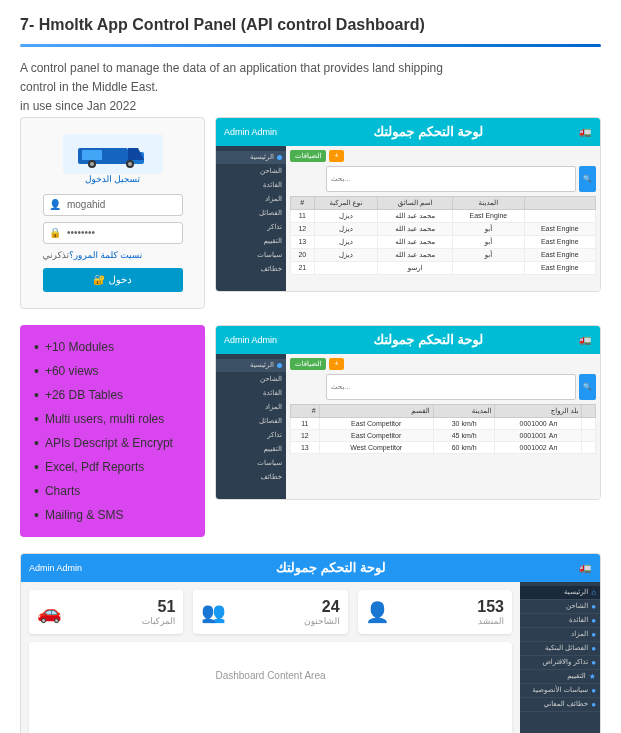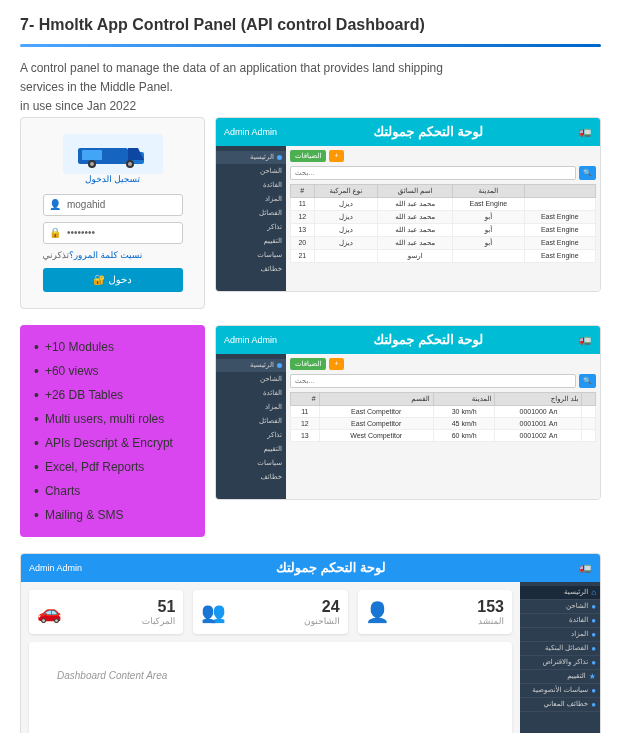--- a/index.html
+++ b/index.html
@@ -237,22 +237,23 @@
       gap: 3px;
       margin-bottom: 4px;
     }
 
     .dash-search-input {
       flex: 1;
       height: 14px;
       border: 1px solid #ccc;
       border-radius: 2px;
       font-size: 7px;
-      padding: 0 4px;
+      padding: 12px 4px;
       background: #fff;
+      margin-left: 36px;
     }
 
     .dash-search-btn {
       background: #2196f3;
       color: #fff;
       border: none;
       border-radius: 2px;
       font-size: 7px;
       padding: 1px 4px;
       cursor: pointer;
@@ -441,21 +442,21 @@
 <body>
 
 <div class="page-wrapper">
 
   <div class="page-title">7- Hmoltk App Control Panel (API control Dashboard)</div>
 
   <div class="divider-blue"></div>
 
   <div class="description">
     <span>A control panel to manage the data of an application that provides land shipping</span><br>
-    <span>services in the Middle Panel.</span><br>
+    <span>control in the Middle East.</span><br>
     <span>in use since Jan 2022</span>
   </div>
 
   <div class="screenshots-row">
 
     <div class="screenshot-login">
       <div class="logo-area">
         <div class="logo-truck">
           <svg width="70" height="28" viewBox="0 0 70 28">
             <rect x="0" y="8" width="50" height="16" rx="2" fill="#1565c0"></rect>
@@ -685,21 +686,21 @@
             <span class="stat-icon green">👤</span>
             <div class="stat-info">
               <div class="stat-number">153</div>
               <div class="stat-label">المنشد</div>
             </div>
           </div>
 
         </div>
 
         <div style="background:#fff;border-radius:4px;padding:8px;min-height:100px;box-shadow:0 1px 3px rgba(0,0,0,0.1);">
-          <div style="font-size:10px;color:#999;padding:20px;font-style:italic;">Dashboard Content Area</div>
+          <div style="font-size:10px;color:#999;text-align:center;padding:20px;">Dashboard Content Area</div>
         </div>
       </div>
 
       <div class="dash-full-sidebar">
         <div class="full-sidebar-item active-item">
           <span class="fsi-icon">⌂</span>الرئيسية
         </div>
         <div class="full-sidebar-item">
           <span class="fsi-icon">●</span>الشاحن
         </div>

